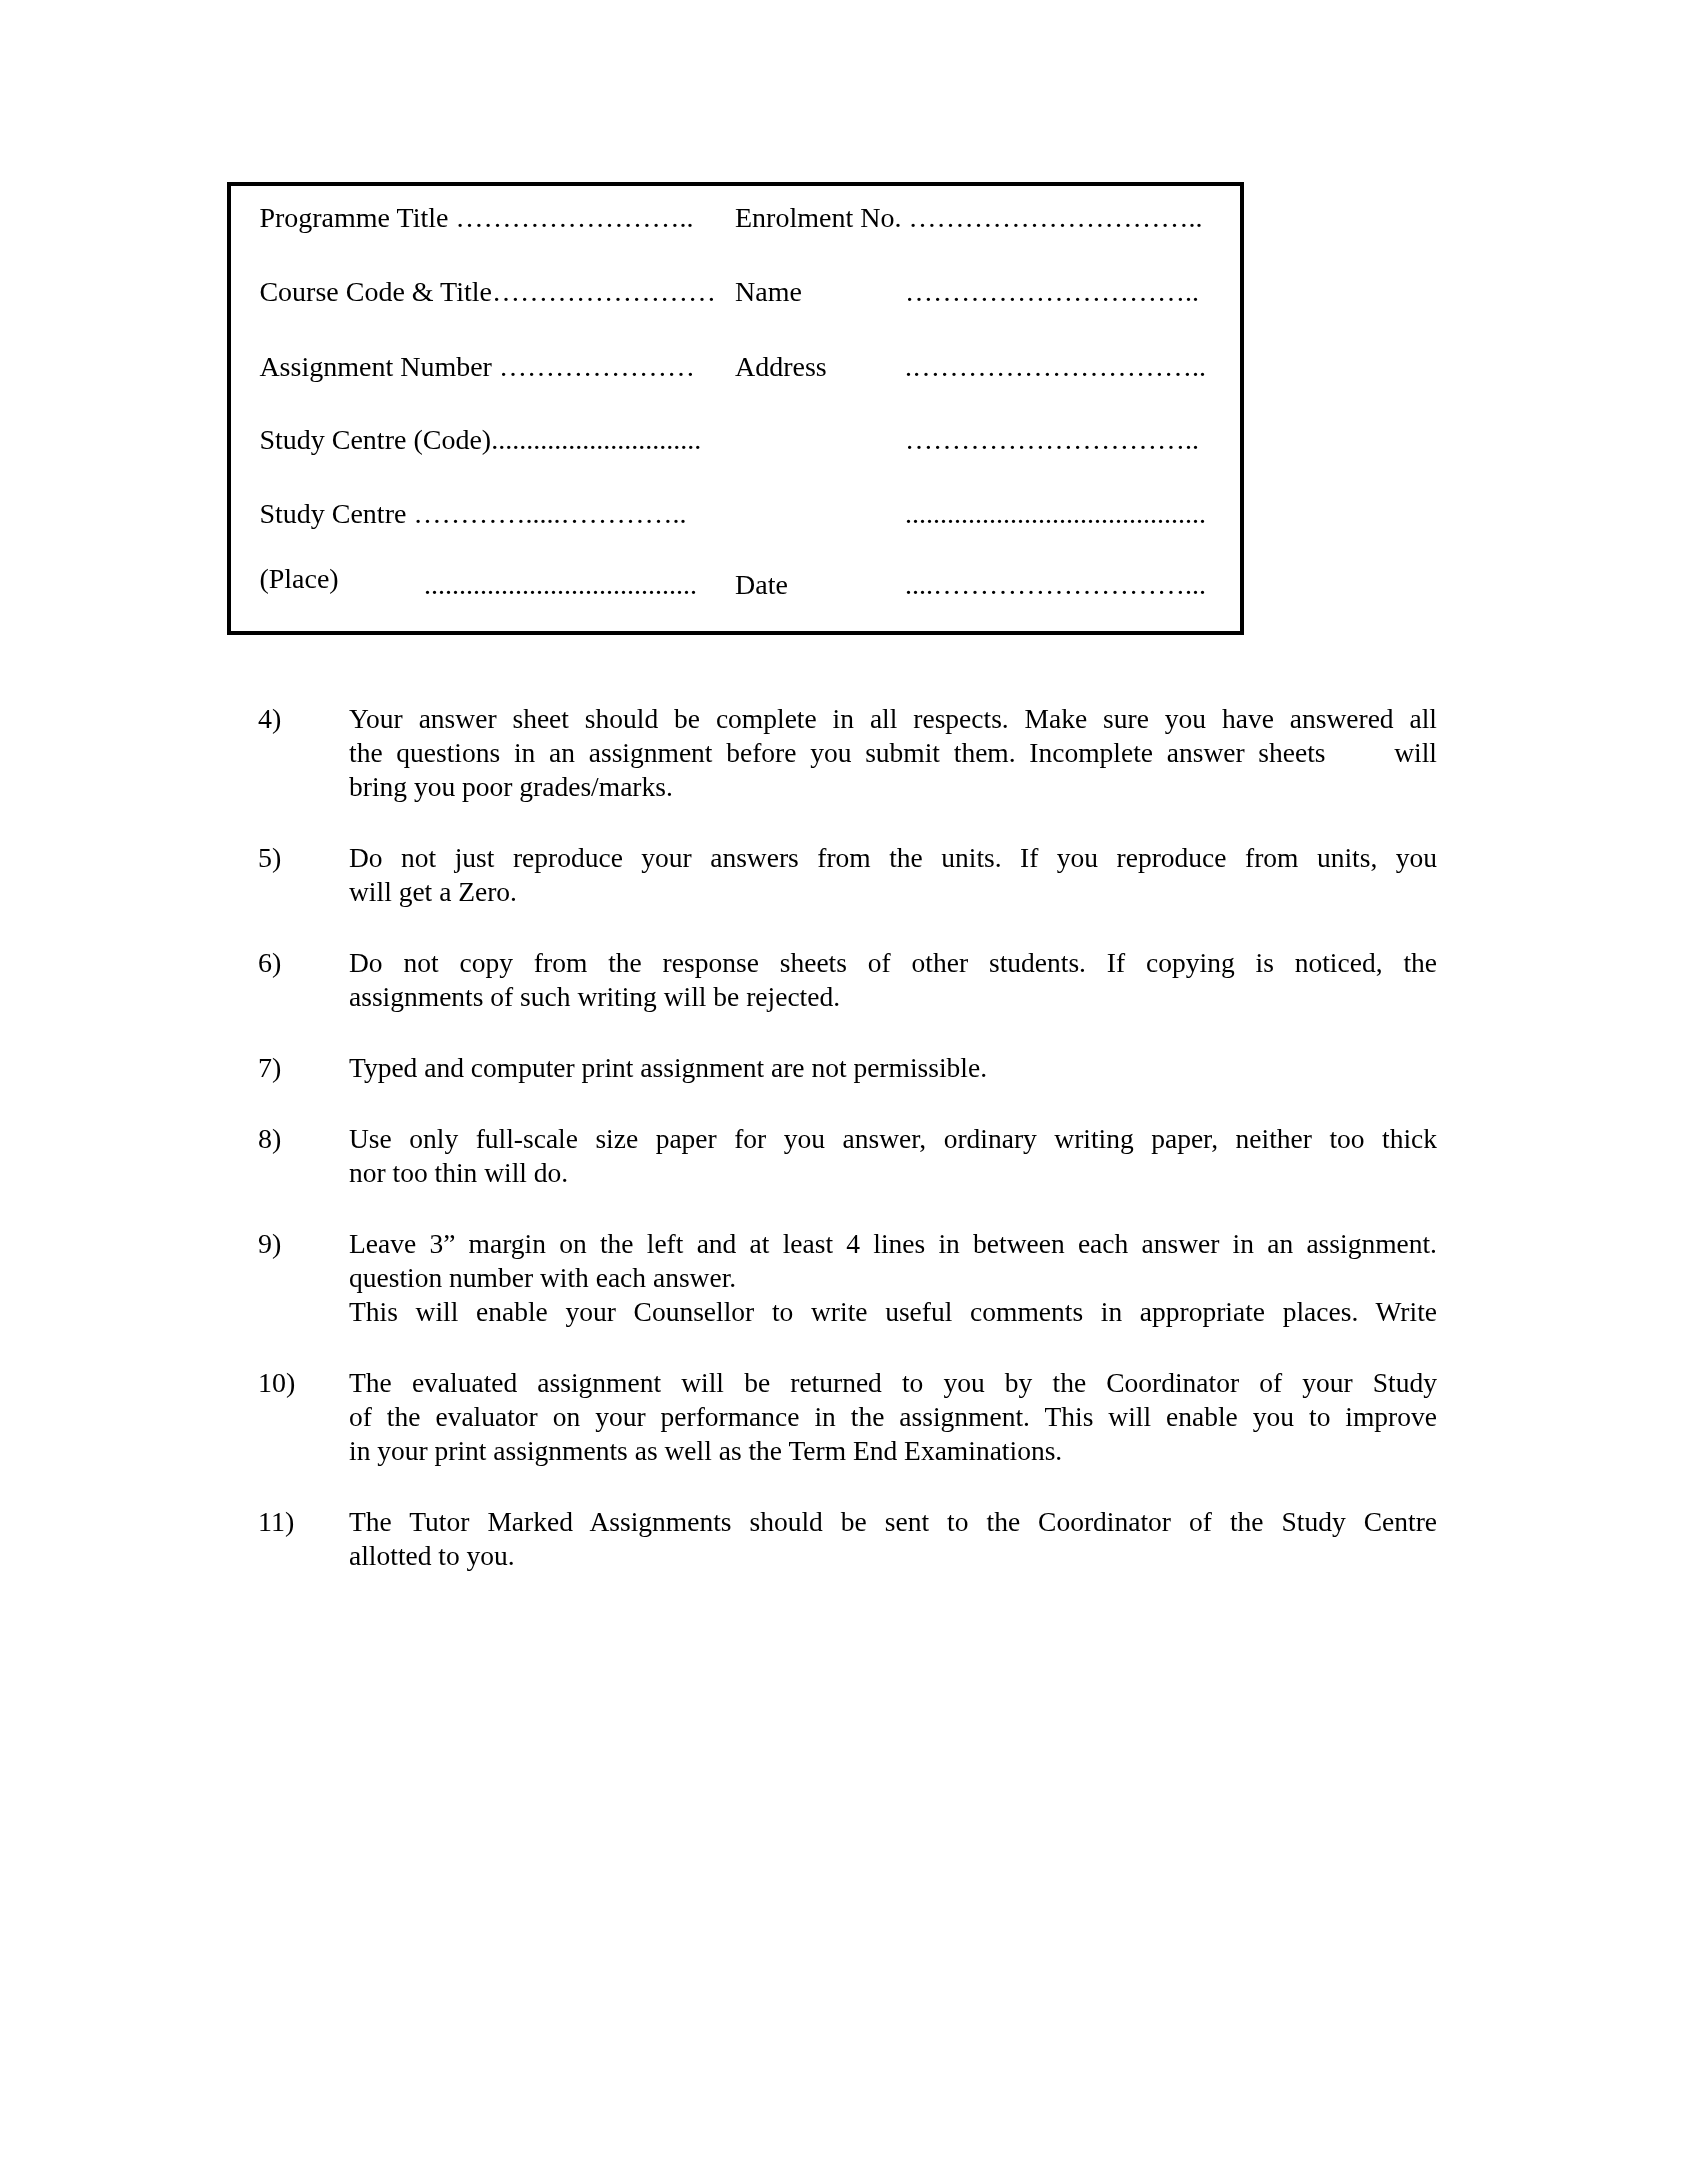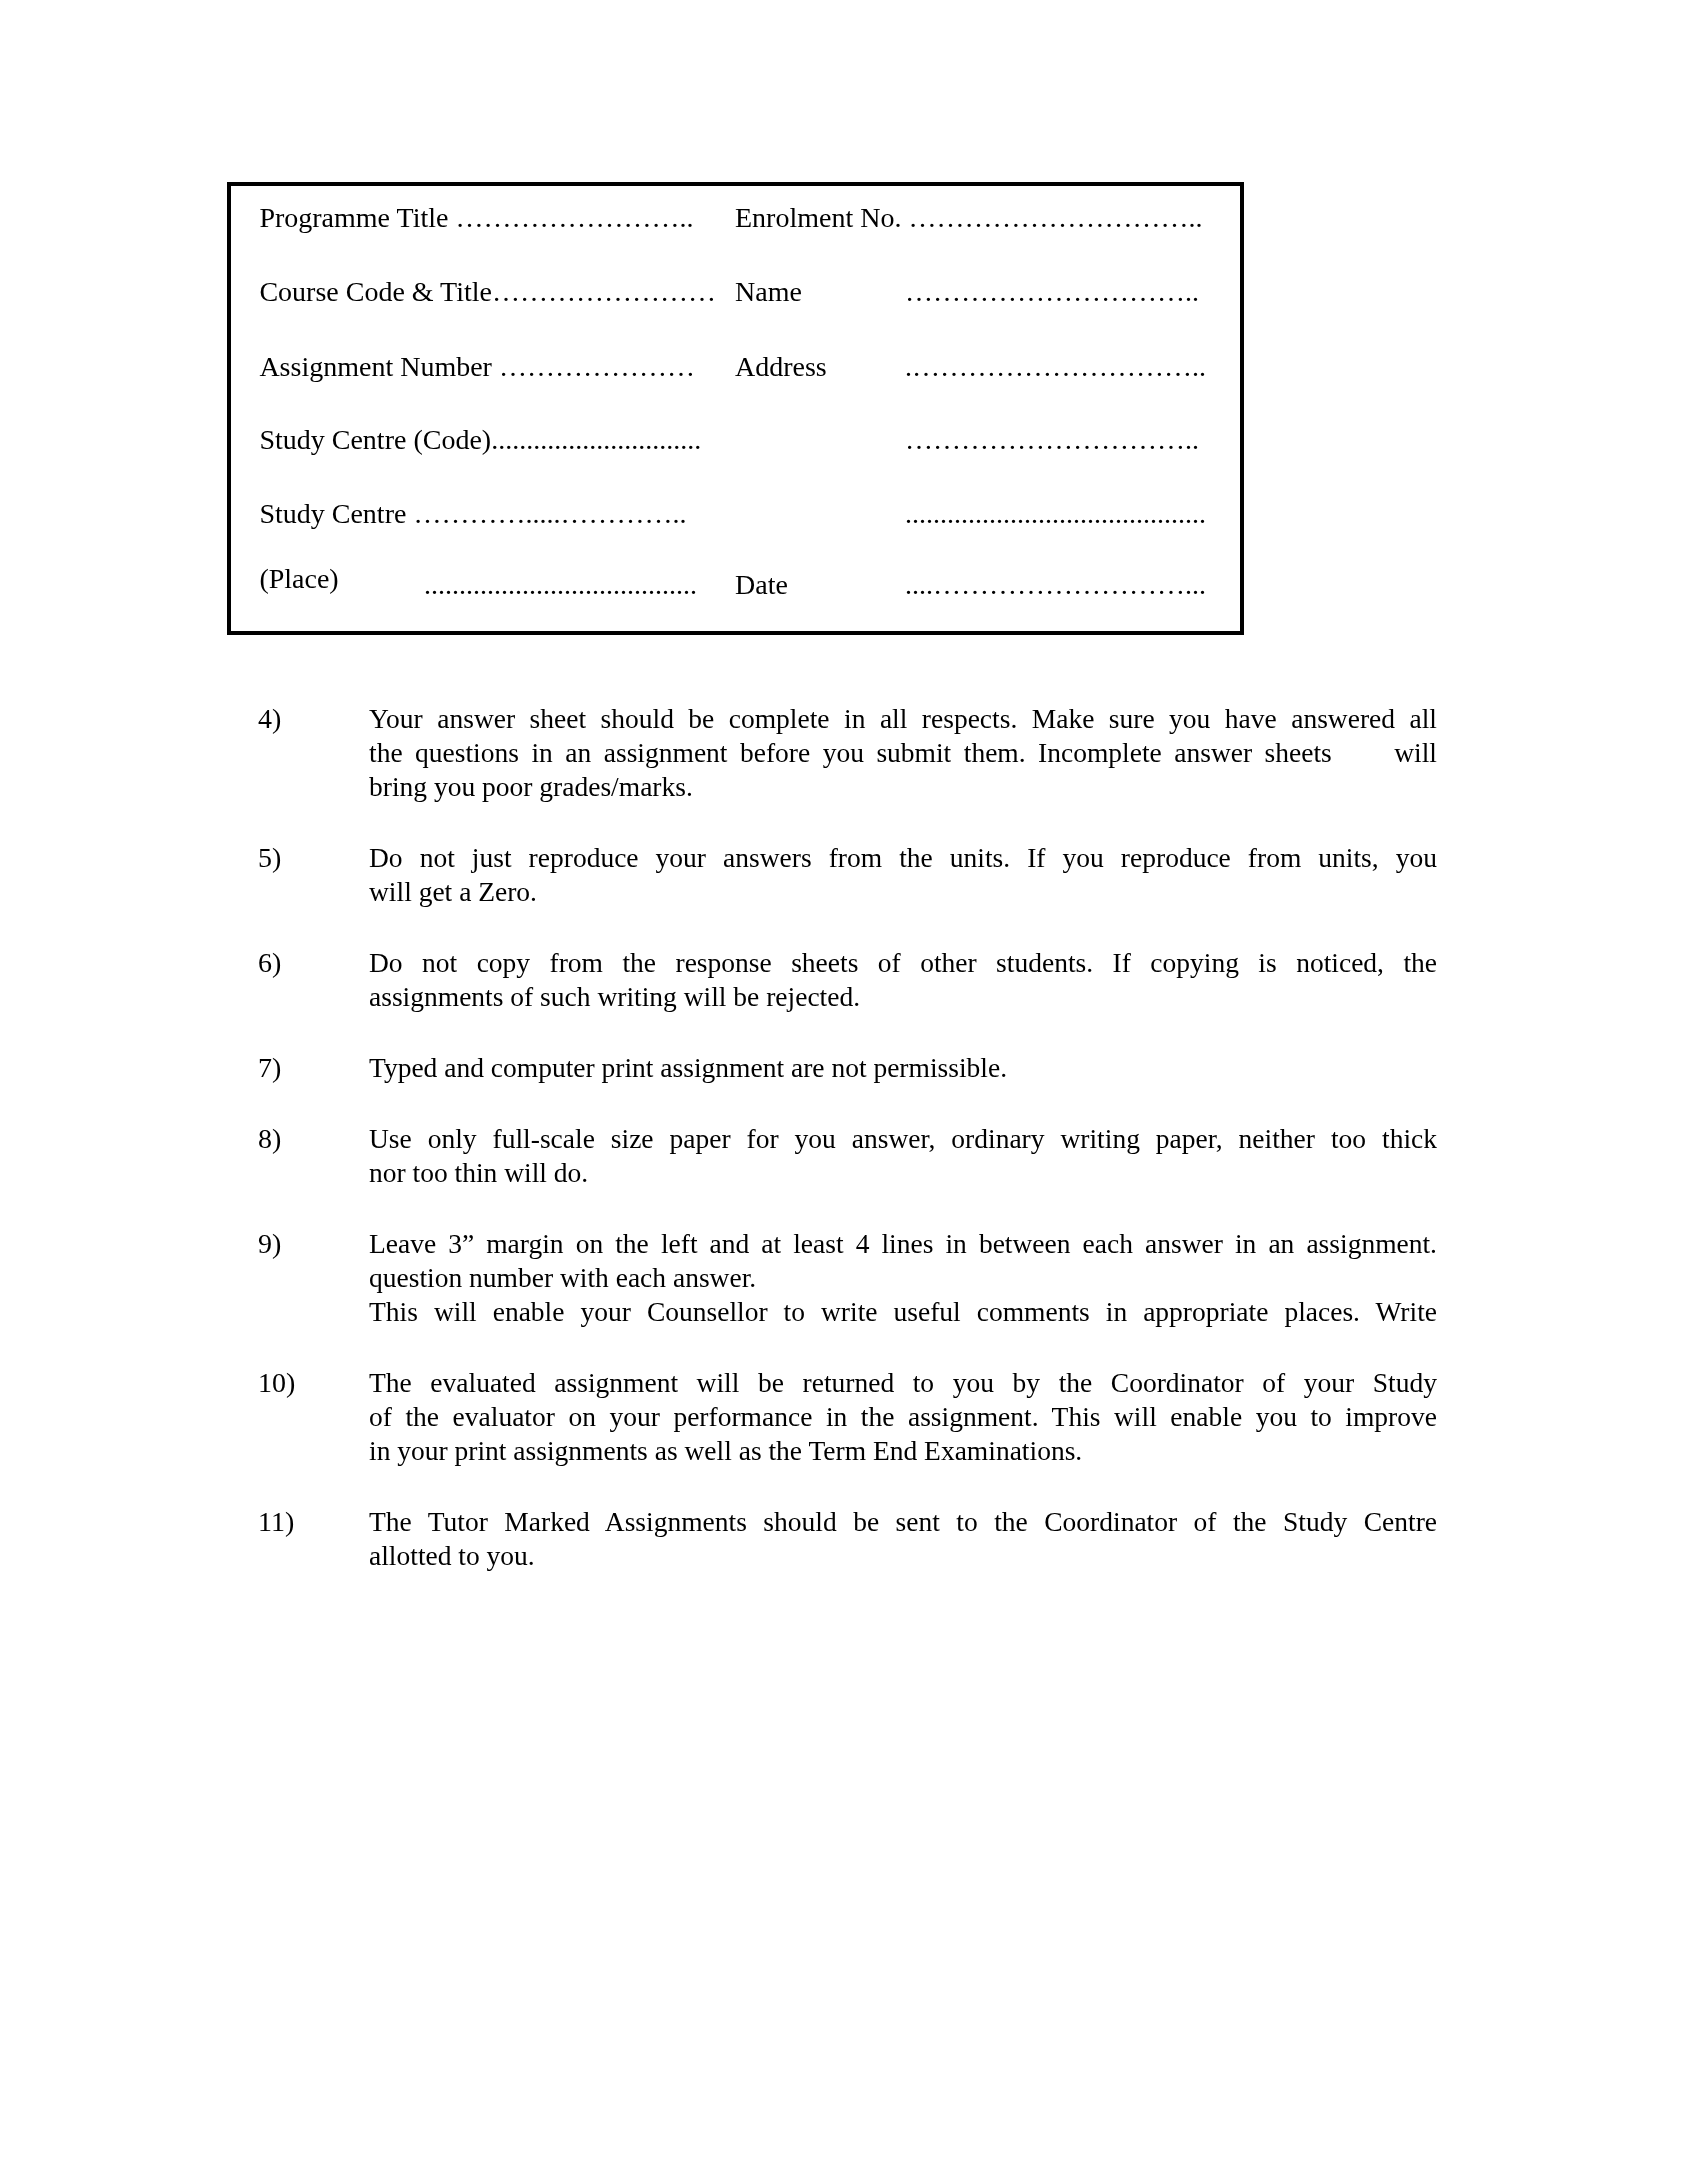--- a/index.html
+++ b/index.html
@@ -25,21 +25,21 @@
   .fc1b { left:193px; }
   .fc2 { left:504px; }
   .fc3 { left:674px; }
   .r1 { top:14.6px; } .r2 { top:89px; } .r3 { top:164px; }
   .r4 { top:237px; } .r5 { top:311px; } .r6 { top:354px;margin-top:22px; } .r7 { top:382px; }
   
   .list { position:absolute; left:258px; top:702px; }
   .item { display:flex; margin-bottom:37px; }
   .inum { flex:none; width:91px; font-size:28px; line-height:34px; }
   .ibody { width:1088px; font-size:27.5px; line-height:34px; }
-  .ln { white-space:pre-wrap;margin-left:20px; }
+  .ln { white-space:pre-wrap; }
   .ln.j { text-align:justify; text-align-last:justify; }
 </style>
 </head>
 <body>
 
 <div class="page">
 
   <div class="form-box">
     <div class="frow r1">
       <span class="fc1">Programme Title ……………………..</span>

